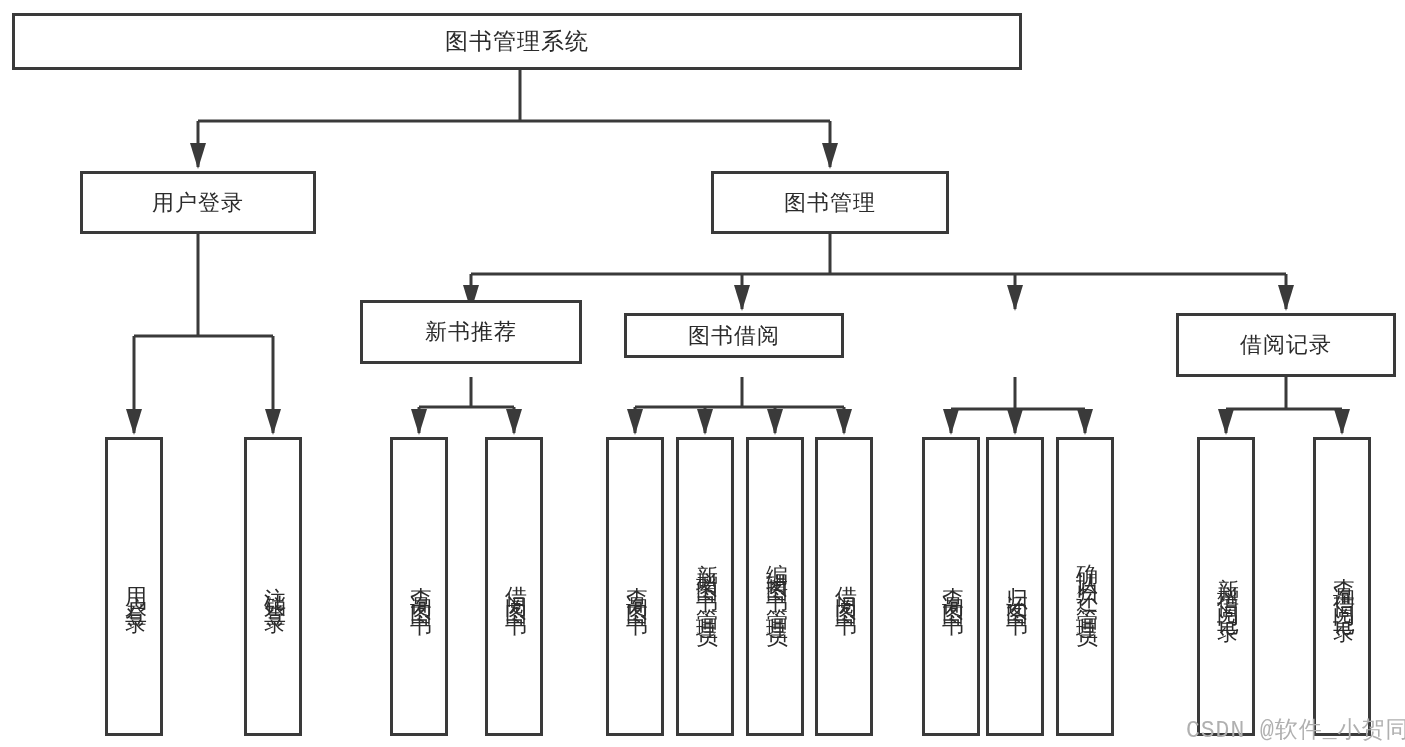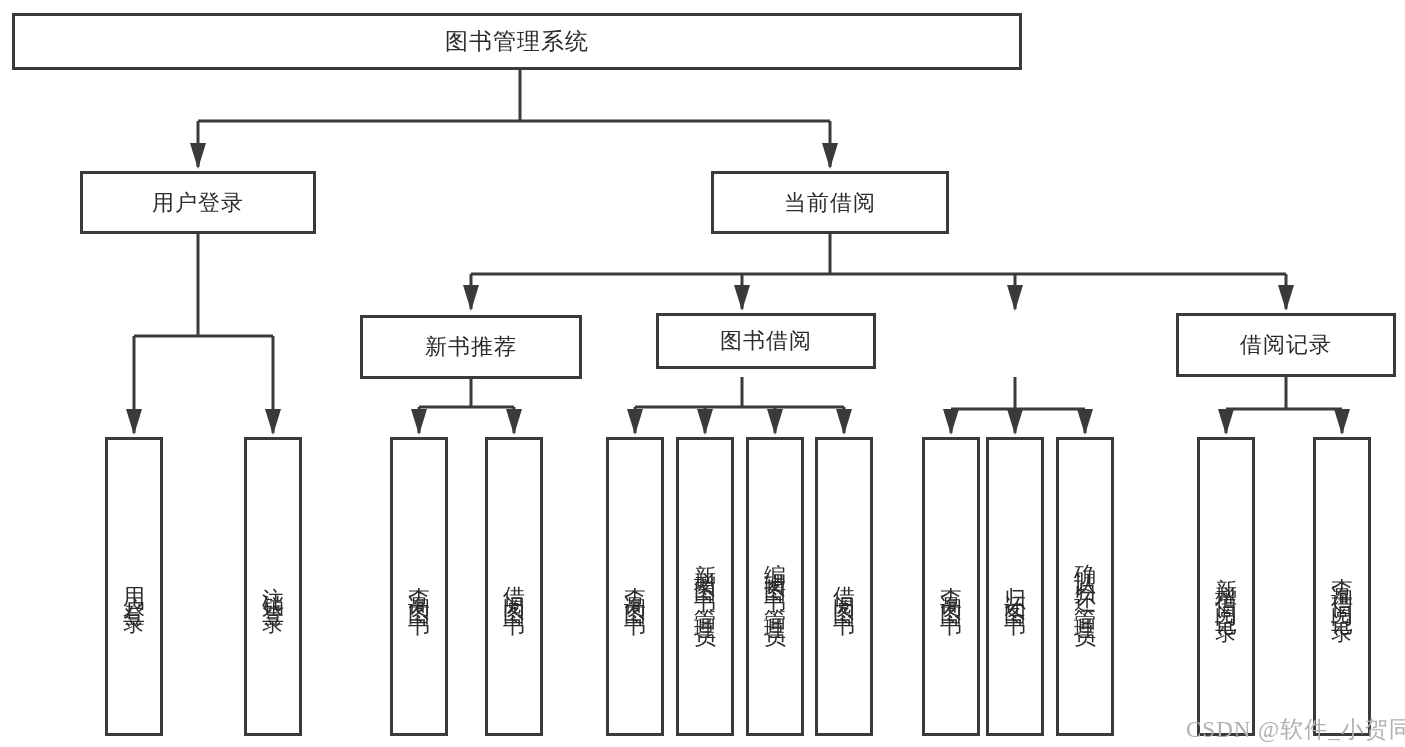--- a/index.html
+++ b/index.html
@@ -6,21 +6,21 @@
     --line:#3a3a3a;
     --text:#2b2b2b;
     --watermark:#b0b0b0;
     --background:#ffffff;
   }
   html,body{margin:0;padding:0;background:var(--background);}
   .canvas{
     position:relative;
     width:1405px;height:747px;
     background:var(--background);
-    font-family:Liberation Serif, serif;
+    font-family:Liberation Mono, monospace;
     overflow:hidden;
   }
   .connector-layer{position:absolute;left:0;top:0;width:1405px;height:747px;}
   .connector-layer path.trunk{stroke:var(--line);stroke-width:3;fill:none;}
   .connector-layer line.arrow{stroke:var(--line);stroke-width:3;}
   .box{
     position:absolute;
     box-sizing:border-box;
     border:3px solid var(--line);
     background:#ffffff;
@@ -115,24 +115,24 @@
     <g>
       <path class="trunk" d="M1286,377 V409 M1226,409 H1342"></path>
       <line class="arrow" x1="1226" y1="409" x2="1226" y2="433" marker-end="url(#arw)"></line>
       <line class="arrow" x1="1342" y1="409" x2="1342" y2="433" marker-end="url(#arw)"></line>
     </g>
   </svg>
 
   <div class="box root" style="left:12px;top:13px;width:1010px;height:57px">图书管理系统</div>
 
   <div class="box" style="left:80px;top:171px;width:236px;height:63px">用户登录</div>
-  <div class="box" style="left:711px;top:171px;width:238px;height:63px">当前借阅</div>
+  <div class="box" style="left:711px;top:171px;width:238px;height:63px">图书管理</div>
 
-  <div class="box" style="left:360px;top:315px;width:222px;height:64px">新书推荐</div>
-  <div class="box" style="left:656px;top:313px;width:220px;height:56px">图书借阅</div>
+  <div class="box" style="left:360px;top:300px;width:222px;height:64px">新书推荐</div>
+  <div class="box" style="left:624px;top:313px;width:220px;height:45px">图书借阅</div>
   <div class="box" style="left:1176px;top:313px;width:220px;height:64px">借阅记录</div>
 
   <div class="leaf" style="left:105px">
     <span>用户登录</span>
   </div>
   <div class="leaf" style="left:244px">
     <span>注销登录</span>
   </div>
 
   <div class="leaf" style="left:390px">

